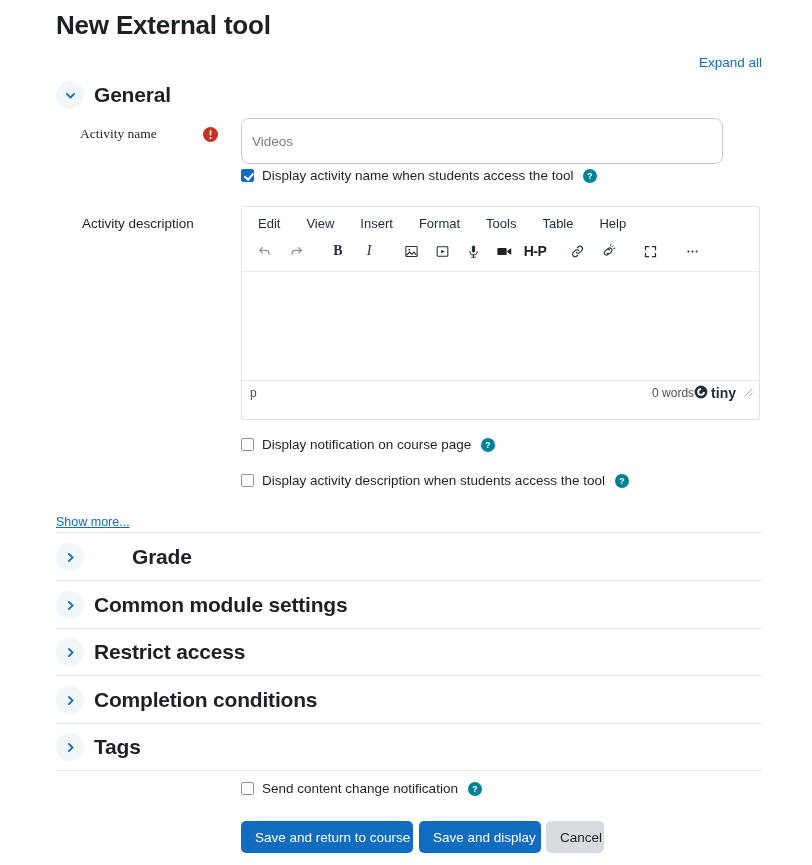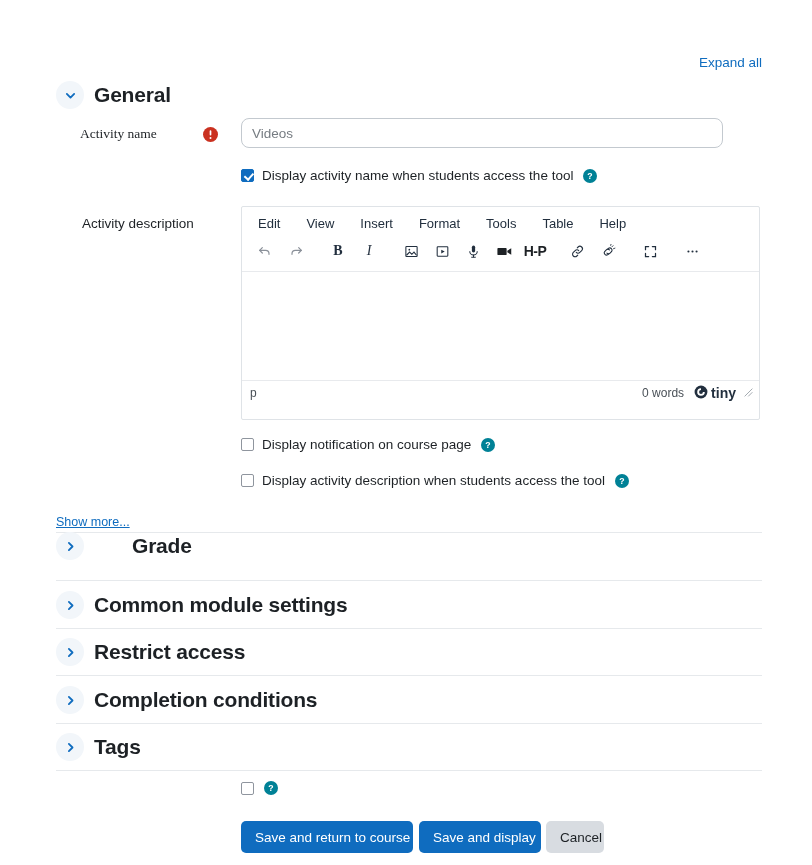--- a/index.html
+++ b/index.html
@@ -79,21 +79,21 @@
     text-align: left;
   }
 
   .req-icon {
     position: absolute;
     width: 15px; height: 15px;
   }
 
   .text-input {
     position: absolute;
-    height: 30px;
+    height: 46px;
     border: 1px solid #c3c9cf;
     border-radius: 8px;
     background: #fff;
     font-family: "Liberation Sans", sans-serif;
     font-size: 13.5px;
     color: #3b82f6;
     padding: 0 10px;
     outline: none;
   }
   .text-input::placeholder { color: #767c82; }
@@ -189,21 +189,21 @@
     display: flex;
     align-items: center;
     height: 24px;
     border-top: 1px solid #e8eaed;
     padding: 0 6px 0 8px;
     font-size: 12px;
     color: #495057;
   }
   .ed-path { flex: 0 0 auto; }
   .ed-spacer { flex: 1 1 auto; }
-  .ed-words { color: #495057; font-size: 12px; margin-right: 10px; }
+  .ed-words { color: #495057; font-size: 12px; }
   .ed-brand {
     display: flex; gap: 3px;
     font-size: 14px; font-weight: bold; color: #222f3e;
     cursor: pointer;
   }
   .ed-resize { margin-left: 8px; color: #9aa1a8; }
 
   
   .show-more {
     position: absolute;
@@ -227,20 +227,21 @@
     white-space: nowrap;
   }
   .btn-primary { background: #0f6cbf; color: #fff; }
   .btn-secondary { background: #d8dce1; color: #1d2125; }
 </style>
 </head>
 <body>
 
 <div class="page">
 
+  <div class="page-title">New External tool</div>
 
   <span class="expand-all">Expand all</span>
 
   <div class="section-header" style="top:81px;">
     <span class="chev-wrap">
       <svg class="chev" viewBox="0 0 16 16" fill="none" stroke="#0f6cbf" stroke-width="2.2" stroke-linecap="round" stroke-linejoin="round">
         <polyline points="3.5,6 8,10.5 12.5,6"></polyline>
       </svg>
     </span>
     <span class="section-title">General</span>
@@ -419,21 +420,21 @@
         <circle cx="8" cy="8" r="8" fill="#008196"></circle>
         <text x="8" y="11.7" text-anchor="middle" font-family="Liberation Sans, sans-serif" font-size="10" font-weight="bold" fill="#ffffff">?</text>
       </svg>
     </span>
   </div>
 
   <span class="show-more" style="top:515px;">Show more...</span>
 
   <div class="rule" style="top:532px;"></div>
 
-  <div class="section-header" style="top:532px;gap:48px;">
+  <div class="section-header" style="top:543px;gap:48px;">
     <span class="chev-wrap">
       <svg class="chev" viewBox="0 0 16 16" fill="none" stroke="#0f6cbf" stroke-width="2.2" stroke-linecap="round" stroke-linejoin="round">
         <polyline points="6,3.5 10.5,8 6,12.5"></polyline>
       </svg>
     </span>
     <span class="section-title">Grade</span>
   </div>
   <div class="rule" style="top:580px;"></div>
 
   <div class="section-header" style="top:591px;">
@@ -471,20 +472,21 @@
       <svg class="chev" viewBox="0 0 16 16" fill="none" stroke="#0f6cbf" stroke-width="2.2" stroke-linecap="round" stroke-linejoin="round">
         <polyline points="6,3.5 10.5,8 6,12.5"></polyline>
       </svg>
     </span>
     <span class="section-title">Tags</span>
   </div>
   <div class="rule" style="top:770px;"></div>
 
   <div class="cb-row" style="left:241px; top:781px;">
     <span class="cbox"></span>
+    <span class="cb-label">Send content change notification</span>
     <span class="help-icon">
       <svg viewBox="0 0 16 16" width="14" height="14">
         <circle cx="8" cy="8" r="8" fill="#008196"></circle>
         <text x="8" y="11.7" text-anchor="middle" font-family="Liberation Sans, sans-serif" font-size="10" font-weight="bold" fill="#ffffff">?</text>
       </svg>
     </span>
   </div>
 
   <button class="btn btn-primary" style="left:419px; top:821px; width:122px;">Save and display</button>
   <button class="btn btn-primary" style="left:241px; top:821px; width:172px;">Save and return to course</button>

